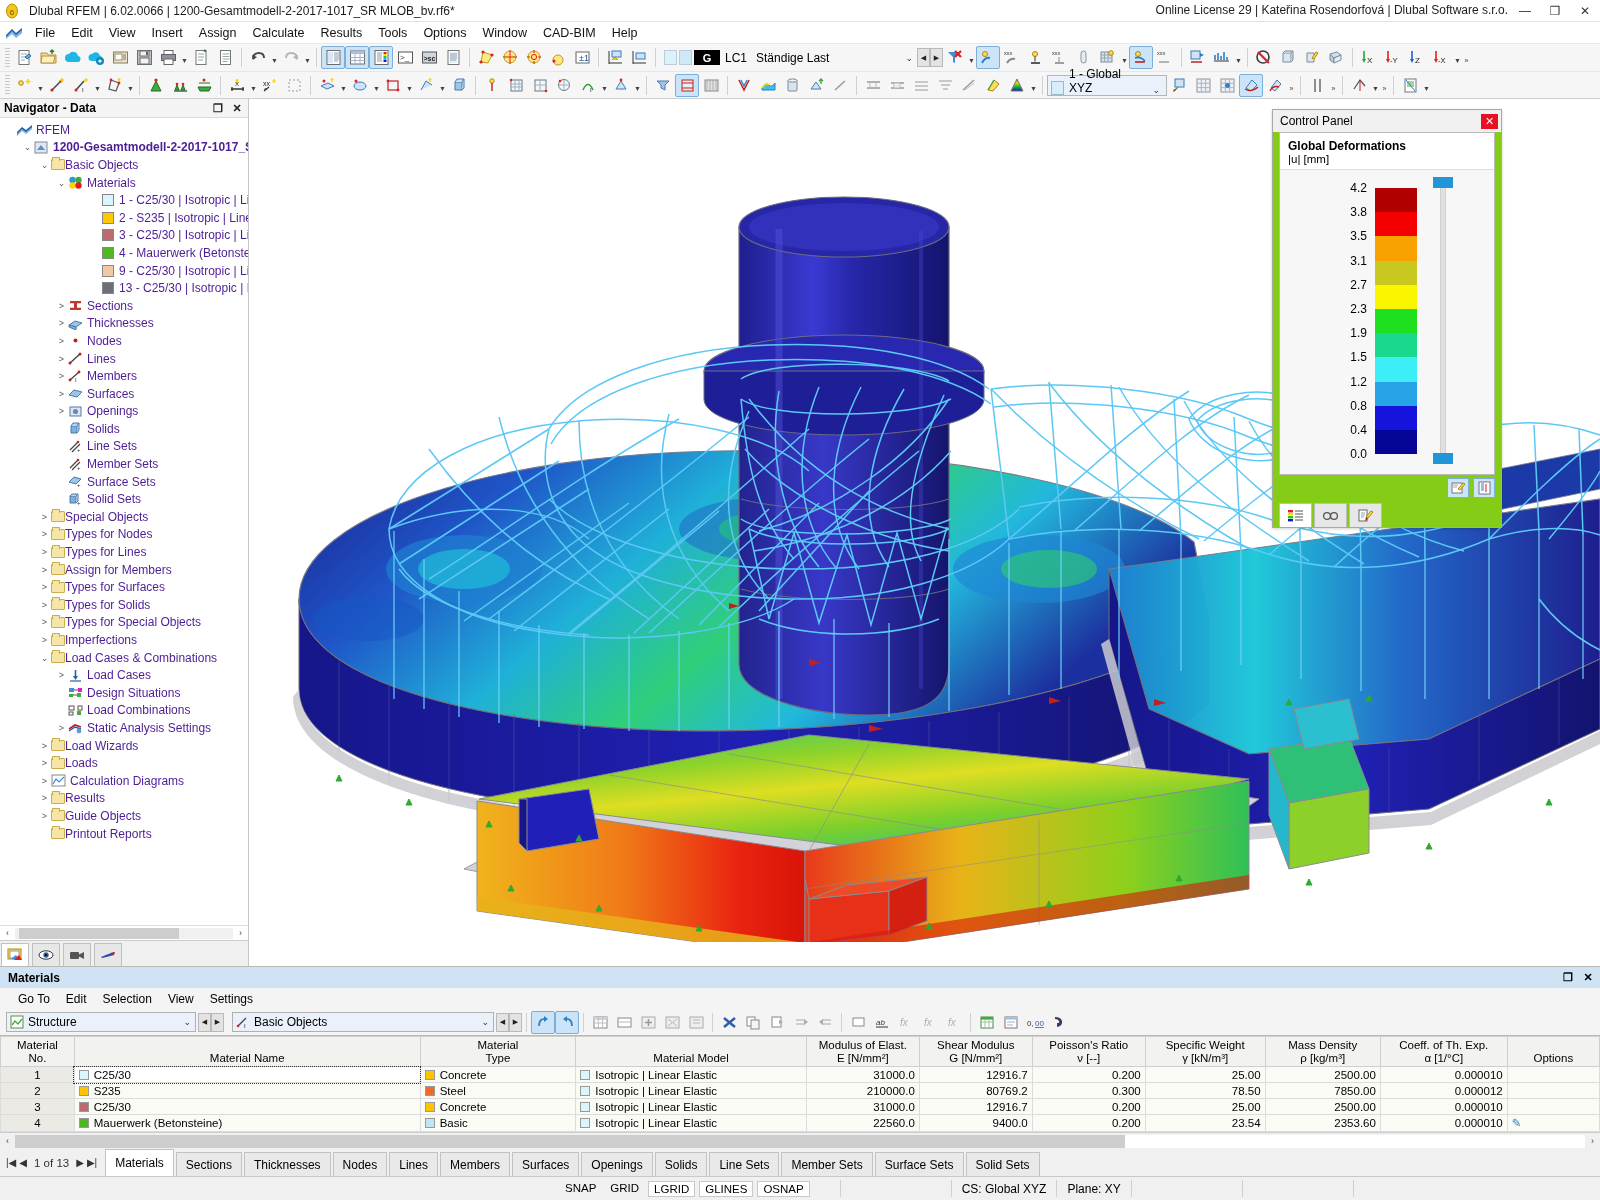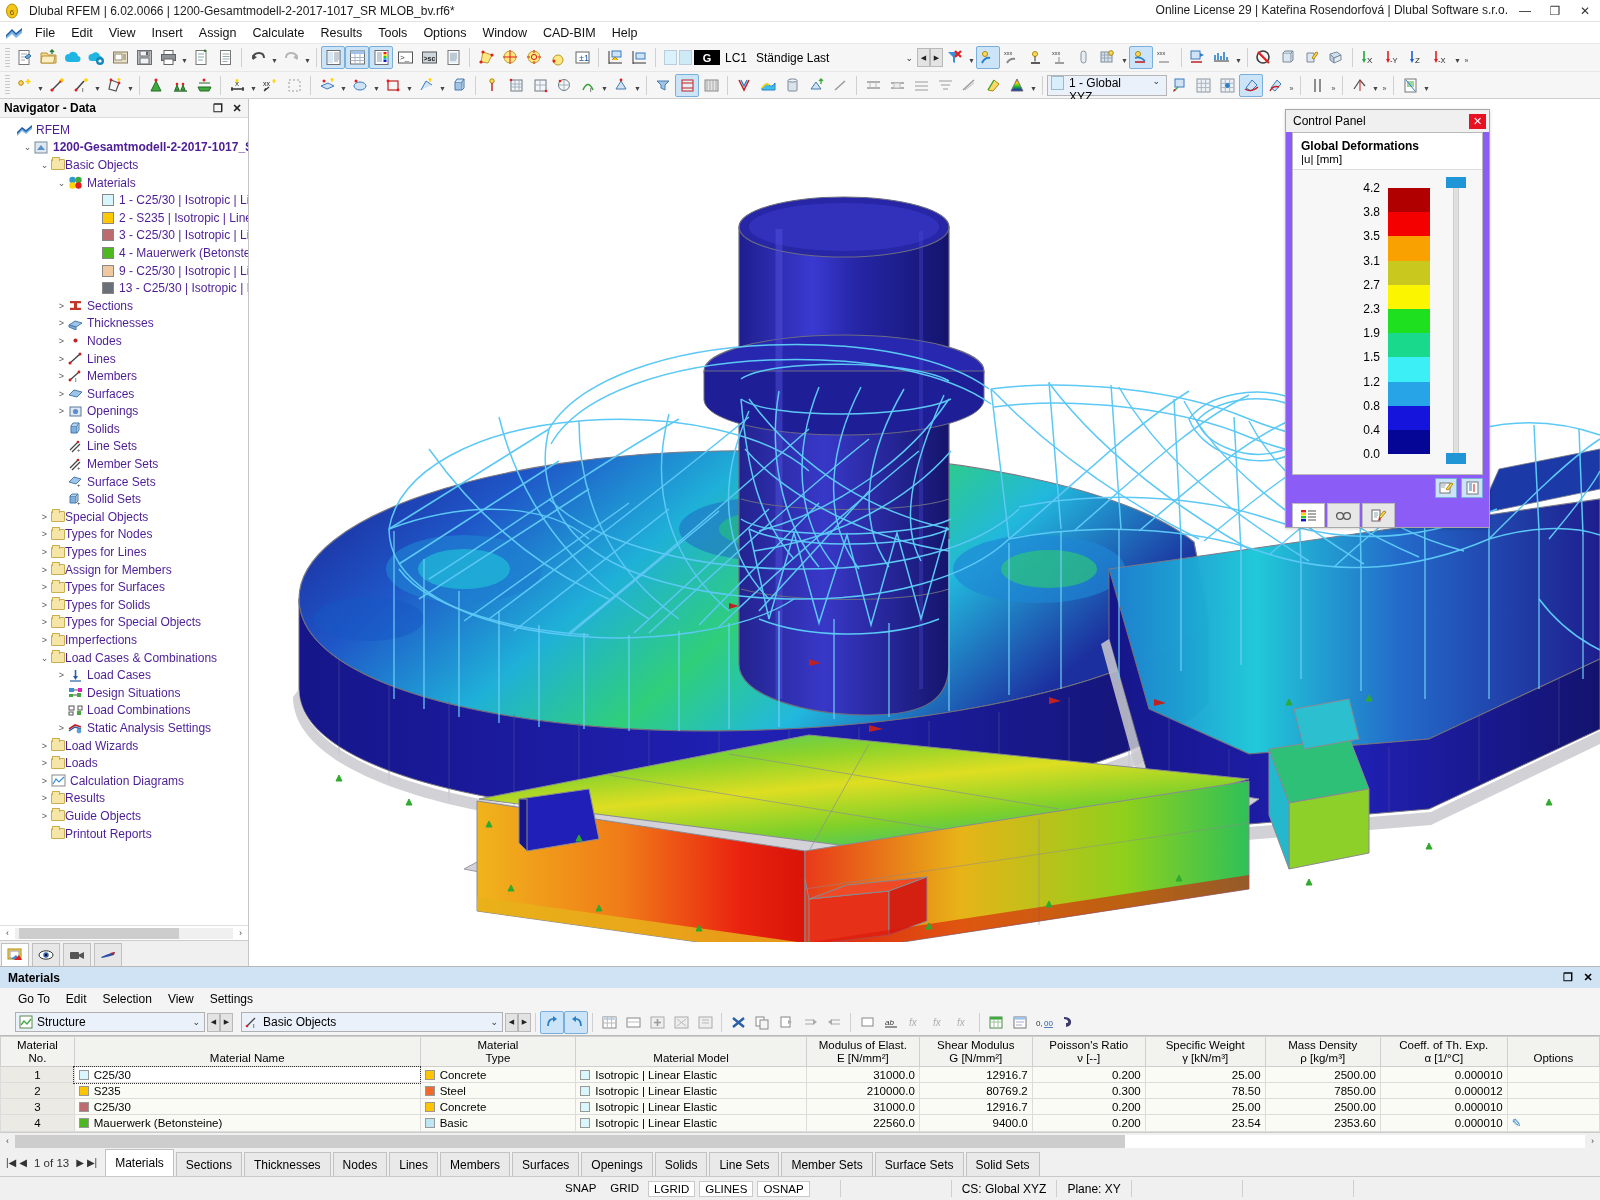--- a/index.html
+++ b/index.html
@@ -52,21 +52,21 @@
   .lc-swatch { width:13px;height:15px;background:#d9f2fb;border:1px solid #bcd; margin-right:2px;}
   .lc-swatch.b { background:#cfeaf7; }
   .lc-g { width:26px;height:15px;background:#000;color:#fff;font-size:11px;font-weight:bold;
           display:flex;align-items:center;justify-content:center; margin-right:5px;}
   .lc-id { font-size:12px; margin-right:9px; }
   .lc-name { font-size:12px; }
   .combo-caret { font-size:9px; color:#333; margin:0 4px 0 8px;}
   .spin { width:13px;height:19px;background:#e3e3e3;border:1px solid #b9b9b9;display:flex;
           align-items:center;justify-content:center;font-size:7px;color:#222;}
 
-  .cs-combo { display:flex;align-items:flex-start;height:21px;background:#eaf1fb;border:1px solid #b5b5b5;
+  .cs-combo { display:flex;align-items:flex-end;height:21px;background:#eaf1fb;border:1px solid #b5b5b5;
       padding:0 2px 0 3px; width:120px; }
 
   
   .main { flex:1 1 auto; display:flex; min-height:0; }
 
   
   .navigator { width:249px; flex:0 0 249px; background:#fff; border-right:1px solid #c6c6c6;
                display:flex; flex-direction:column; }
   .nav-header { height:19px; display:flex; align-items:center; background:#f4f4f4;
                 border-bottom:1px solid #dcdcdc; padding-left:4px; font-weight:bold; font-size:12px;}
@@ -95,21 +95,21 @@
              border:1px solid #c0c0c0; border-bottom:none; background:#e7e7e7; margin-right:3px;}
   .nav-tab.sel { background:#fff; }
 
   
   .viewport { flex:1 1 auto; position:relative; background:#ffffff; overflow:hidden; min-width:0;
               display:flex; flex-direction:column; }
   .vp3d { position:relative; flex:1 1 auto; overflow:hidden; background:#ffffff; }
   .vp3d svg { position:absolute; left:0; top:0; }
 
   
-  .ctrl-panel { position:absolute; right:110px; top:10px; width:205px; background:#8b5cf6;
+  .ctrl-panel { position:absolute; right:98px; top:10px; width:230px; background:#84cc16;
                 border:1px solid #a8a8a8; box-shadow:0 1px 3px rgba(0,0,0,.18); z-index:20;}
   .cp-title { height:22px; display:flex; align-items:center; padding-left:7px; font-size:12px;
               background:#f0f0f0; }
   .cp-title .sp { flex:1; }
   .cp-close { width:17px;height:15px;background:#e81123;color:#fff;display:flex;align-items:center;
               justify-content:center;font-size:11px;margin-right:3px;}
   .cp-body { margin:0 6px; background:#fff; border:1px solid #b9b9b9; }
   .cp-head { padding:6px 8px 4px 8px; font-size:12px; font-weight:bold;}
   .cp-head .sub { font-weight:normal; font-size:11.5px;}
   .cp-scale { display:flex; padding:6px 0 8px 0; background:#f7f7f7; border-top:1px solid #ddd;}
@@ -129,21 +129,21 @@
   .cp-tab.sel { background:#fff; }
 
   
   .tablepanel { flex:0 0 198px; background:#f4f4f4; border-top:1px solid #b8b8b8; display:flex; flex-direction:column;}
   .tp-title { height:21px; background:#cfe3f5; display:flex; align-items:center; padding-left:8px;
               font-size:12px; font-weight:bold;}
   .tp-title .sp { flex:1; }
   .tp-title .tbtn2 { width:16px;height:16px;display:flex;align-items:center;justify-content:center;font-size:11px;margin-right:4px;}
   .tp-menu { height:21px; display:flex; align-items:center; background:#f4f4f4; padding-left:10px;}
   .tp-menu .mi { padding:2px 8px; font-size:12px;}
-  .tp-tools { height:26px; display:flex; align-items:center; background:#f4f4f4; padding-left:15px; gap:0px;}
+  .tp-tools { height:26px; display:flex; align-items:center; background:#f4f4f4; padding-left:6px; gap:0px;}
   .tp-combo { display:flex; align-items:center; height:20px; background:#eaf1fb; border:1px solid #b0b0b0;
               width:190px; padding-left:3px; }
   .tp-combo .txt { flex:1; font-size:12px; margin-left:4px;}
   .tbl-wrap { flex:1 1 auto; overflow:hidden; background:#fff; border-top:1px solid #b9b9b9;}
   table.mat { border-collapse:collapse; width:100%; font-size:11.5px; table-layout:fixed;}
   table.mat th { background:#f2f2ee; border:1px solid #cfcfcf; font-weight:normal; padding:0 4px;
                  font-size:11.5px; line-height:13px; height:30px; vertical-align:middle;}
   table.mat td { border:1px solid #dcdcdc; padding:1px 4px; height:16px; background:#fbfbf6; }
   table.mat tr td:first-child { background:#eceae4; text-align:center; }
   .cell-sw { display:inline-block; width:10px;height:10px;border:1px solid #999; margin-right:5px;

